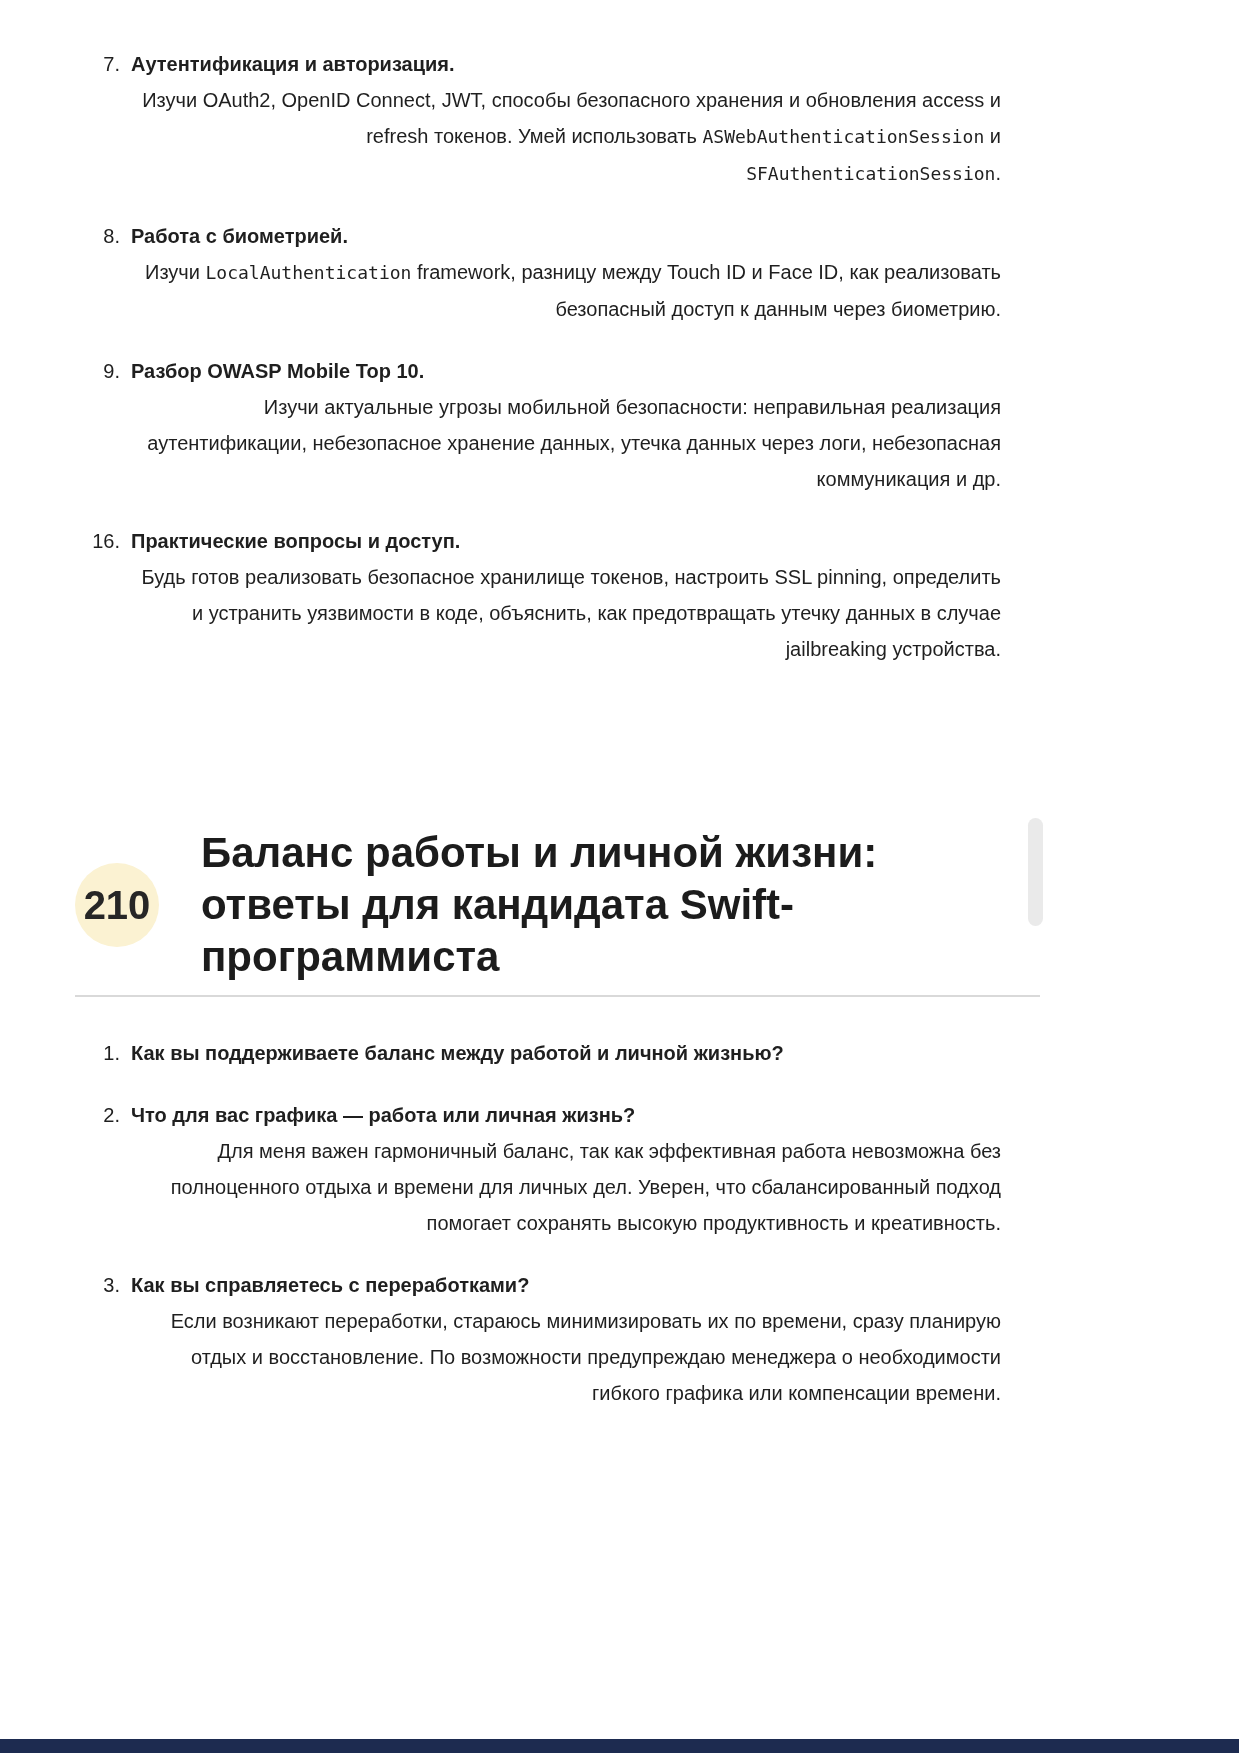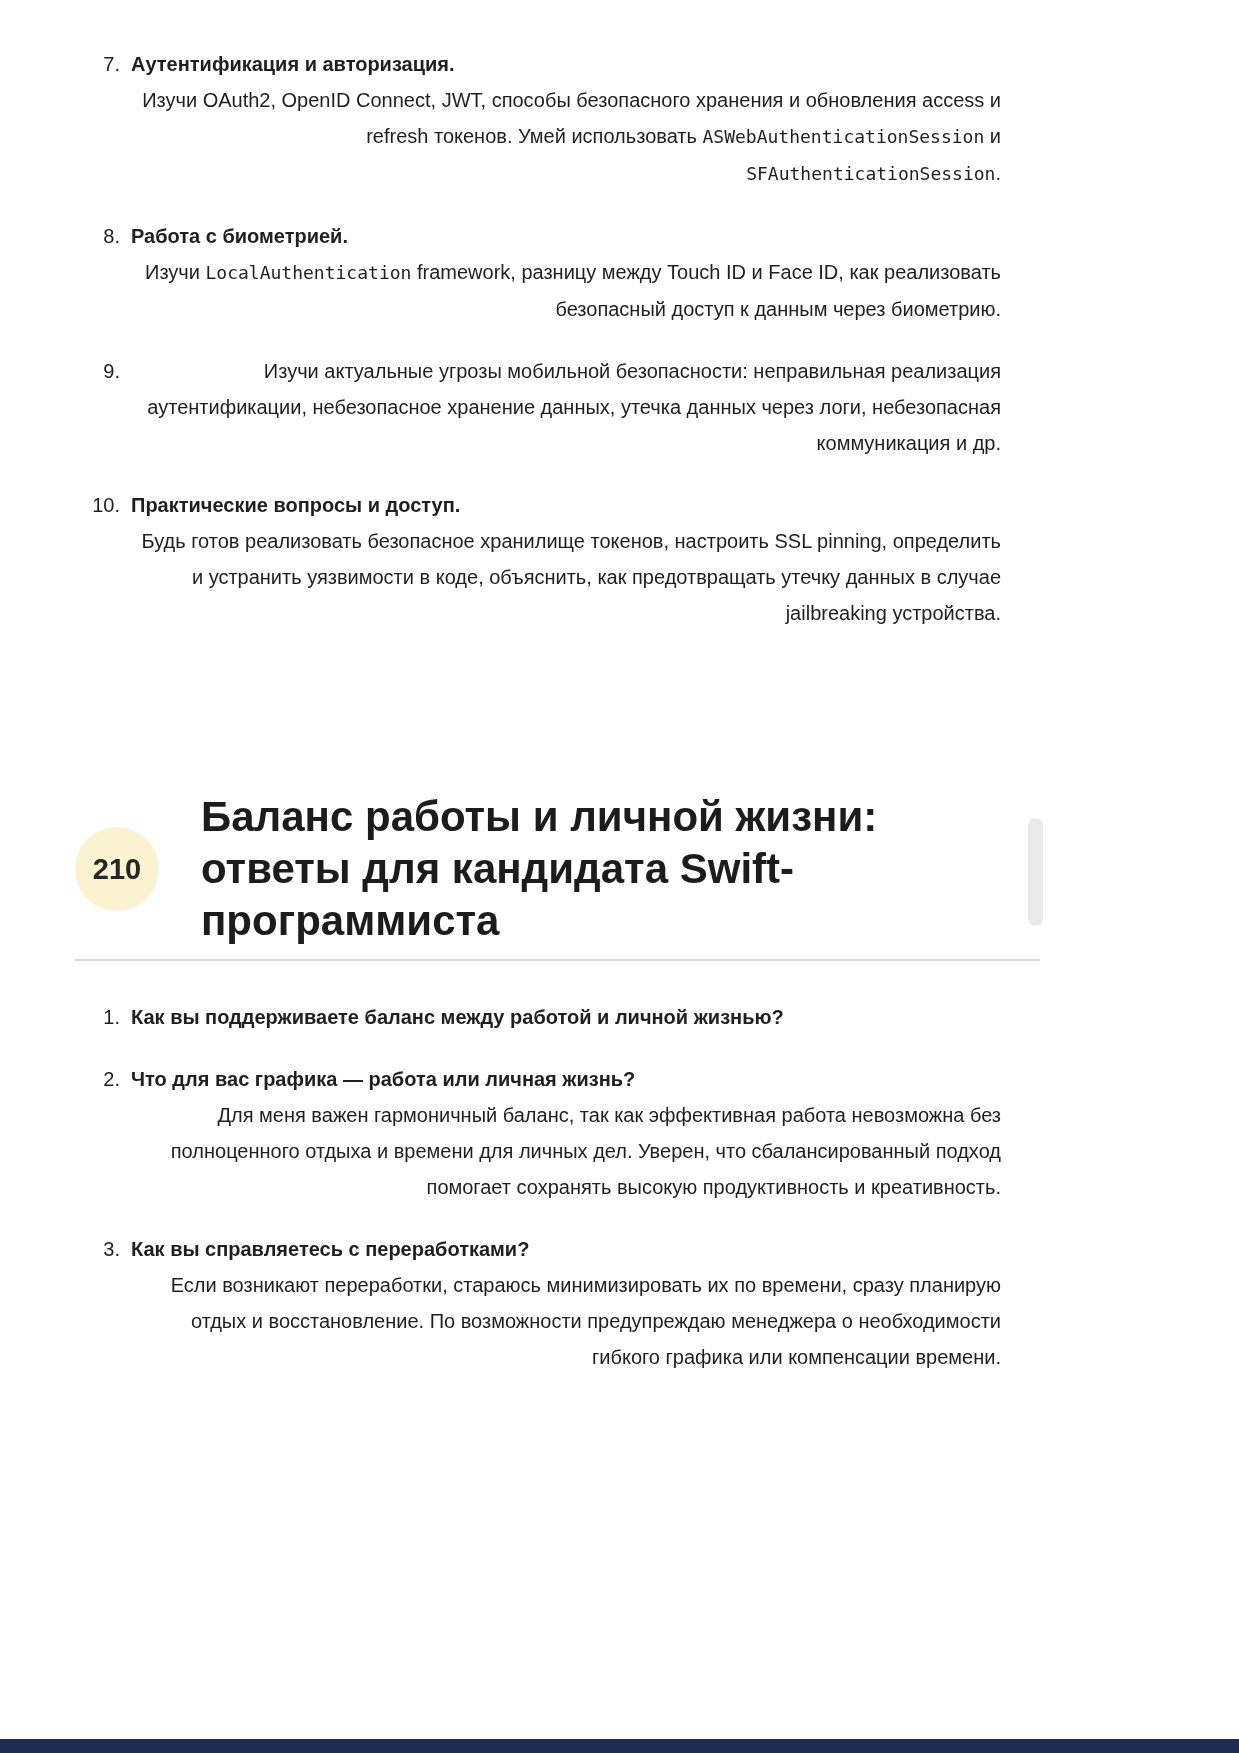--- a/index.html
+++ b/index.html
@@ -49,21 +49,21 @@
   }
   .badge {
     flex: 0 0 84px;
     width: 84px;
     height: 84px;
     border-radius: 50%;
     background: #fbf2d2;
     display: flex;
     align-items: center;
     justify-content: center;
-    font-size: 29px;
+    font-size: 40px;
     font-weight: 700;
     color: #262626;
   }
   .section-title {
     margin-left: 42px;
     font-size: 42px;
     font-weight: 700;
     line-height: 52px;
     color: #1c1c1c;
     max-width: 760px;
@@ -116,26 +116,27 @@
       <div class="item-num">8.</div>
       <div class="item-content">
         <p class="item-title">Работа с биометрией.</p>
         <p class="item-body"><span>Изучи </span><code class="inline">LocalAuthentication</code><span> framework, разницу между Touch ID и Face ID, как реализовать безопасный доступ к данным через биометрию.</span></p>
       </div>
     </div>
 
     <div class="numbered-item">
       <div class="item-num">9.</div>
       <div class="item-content">
+        <p class="item-title">Разбор OWASP Mobile Top 10.</p>
         <p class="item-body"><span>Изучи актуальные угрозы мобильной безопасности: неправильная реализация аутентификации, небезопасное хранение данных, утечка данных через логи, небезопасная коммуникация и др.</span></p>
       </div>
     </div>
 
     <div class="numbered-item">
-      <div class="item-num">10.</div>
+      <div class="item-num">16.</div>
       <div class="item-content">
         <p class="item-title">Практические вопросы и доступ.</p>
         <p class="item-body"><span>Будь готов реализовать безопасное хранилище токенов, настроить SSL pinning, определить и устранить уязвимости в коде, объяснить, как предотвращать утечку данных в случае jailbreaking устройства.</span></p>
       </div>
     </div>
 
   </div>
 
   <div class="section-header">
     <div class="badge" style="background: rgb(251, 242, 210);">

